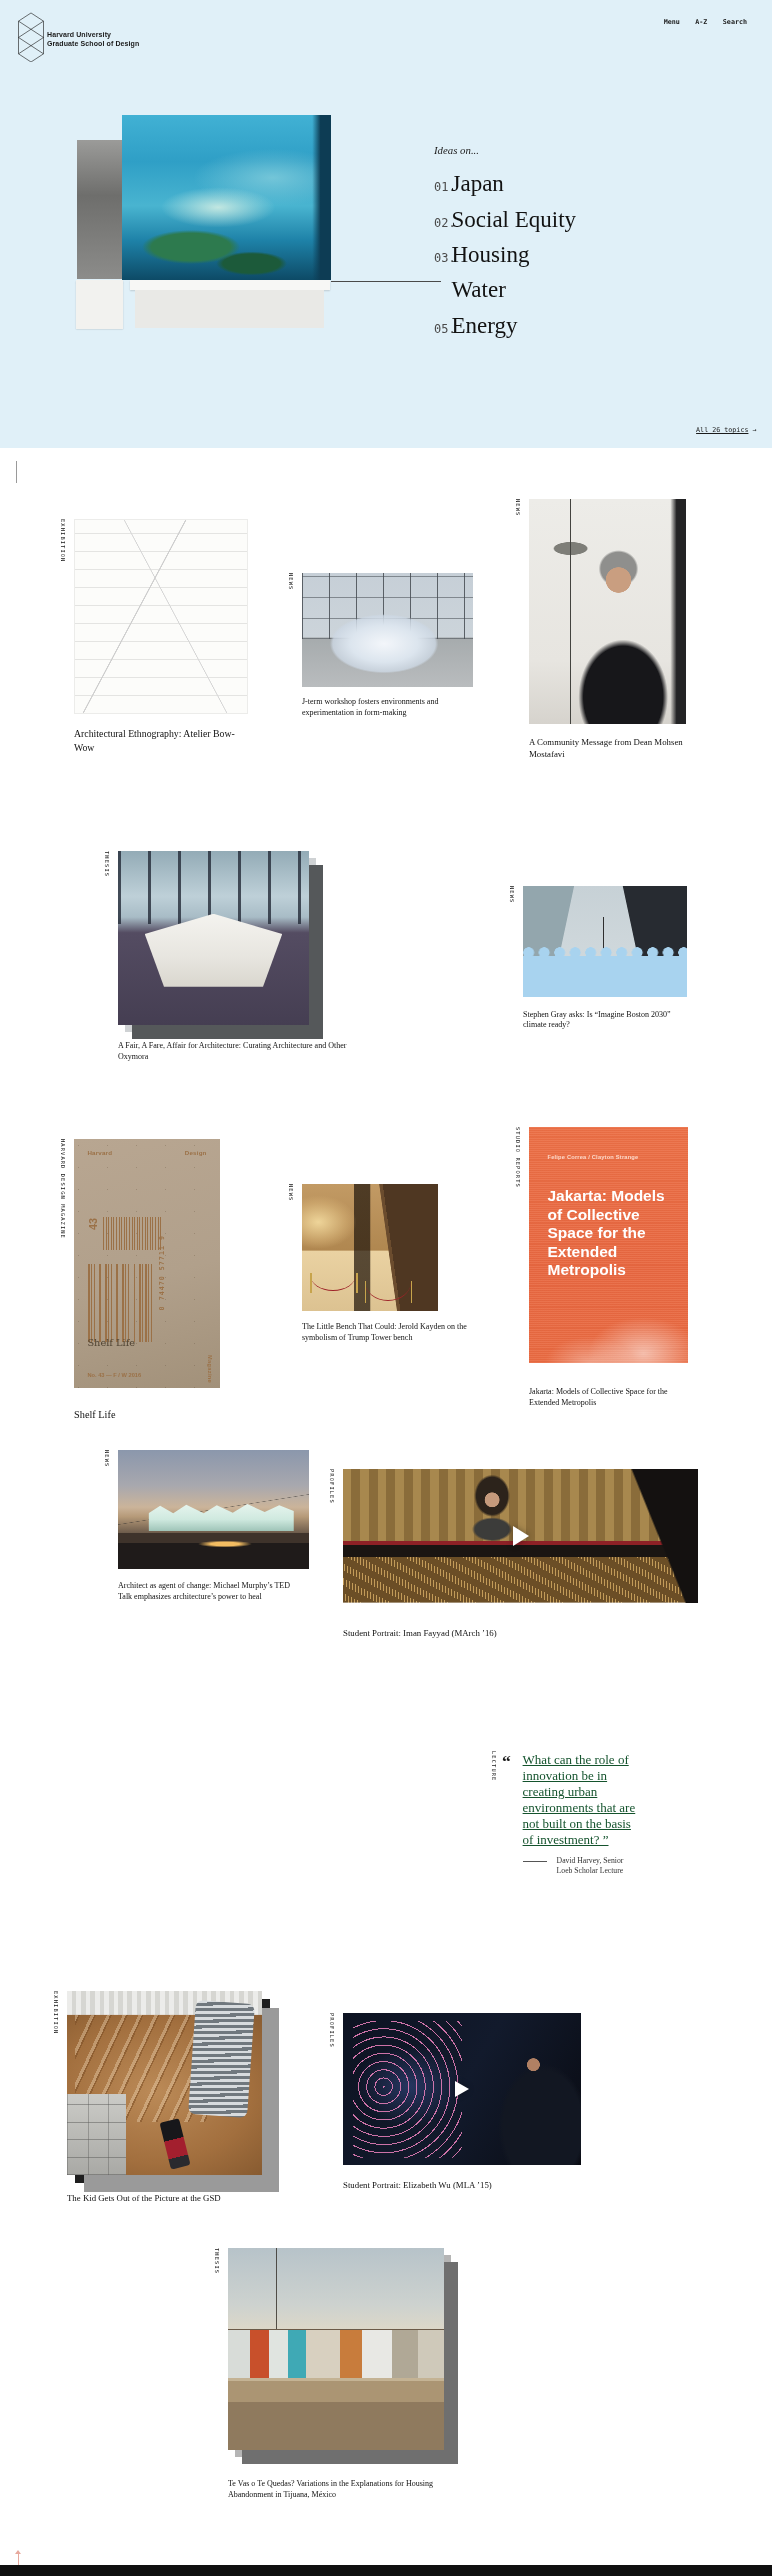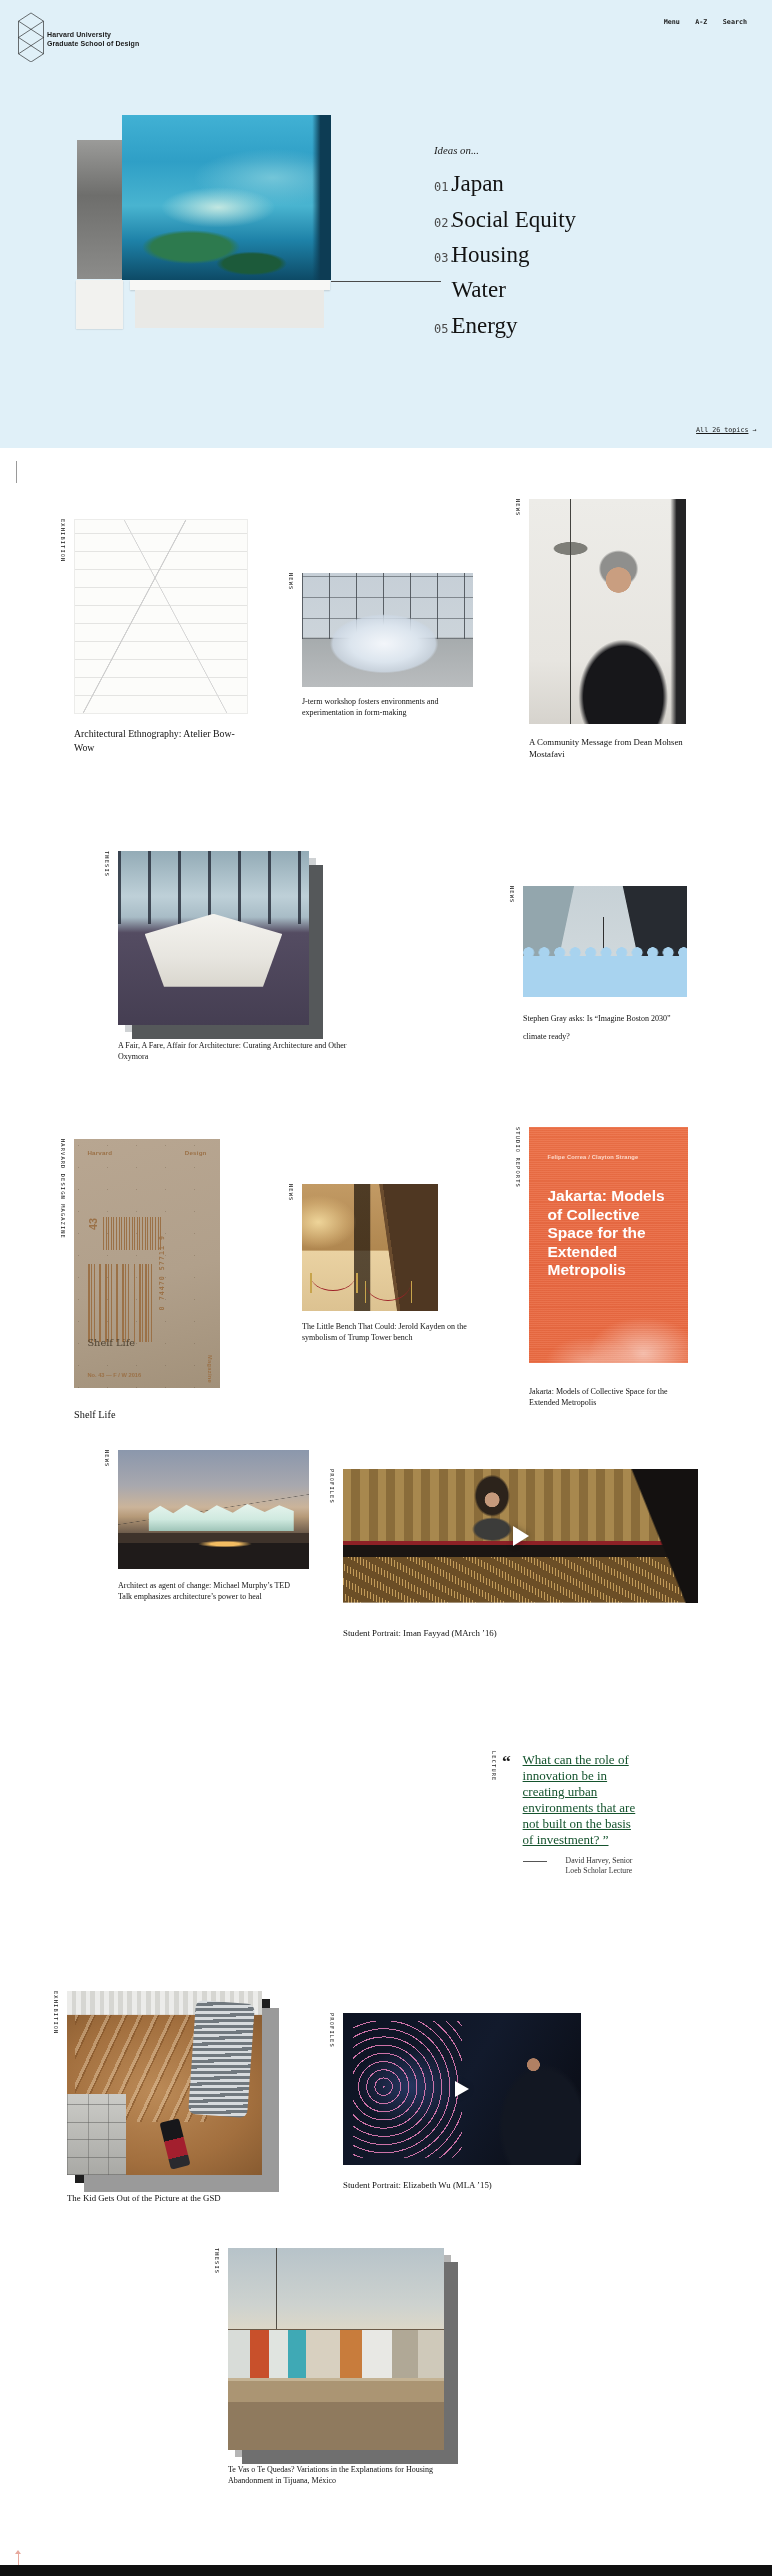--- a/index.html
+++ b/index.html
@@ -157,21 +157,21 @@
       linear-gradient(0deg,#8f7a5e 0 24%,#ab9573 24% 34%,#c4b394 34% 40%,rgba(0,0,0,0) 40%),
       linear-gradient(180deg,#b7c3c9 0%,#cdd2cf 28%,#e2dac6 45%,#d8d4c8 100%);
       background-size:100% 45%,auto,auto;background-repeat:no-repeat,no-repeat,no-repeat;background-position:top,bottom,top;}
   .iO::before{content:"";position:absolute;left:0;top:40%;width:100%;height:24%;border-top:1.5px solid #6b5a48;
       background:linear-gradient(90deg,#d8dcd8 0 10%,#c8502b 10% 19%,#e0e4e0 19% 28%,#3fa9b5 28% 36%,#d8d0c0 36% 52%,#c87c3c 52% 62%,#e8e8e4 62% 76%,#b0a896 76% 88%,#cfc9ba 88% 100%);}
 
   
   .quote{position:absolute;left:502px;top:1751px;width:216px;}
   .qmark{position:absolute;left:0;top:0;font-family:"Liberation Serif",serif;font-weight:700;font-size:17.5px;color:#191919;}
   .qtext{margin:1px 0 0 20.6px;width:113px;font-family:"Liberation Serif",serif;font-size:13px;line-height:16px;color:#14532d;text-decoration:underline;}
-  .qattr{margin:8.2px 0 0 20.6px;display:flex;gap:19px;}
+  .qattr{margin:8.2px 0 0 20.6px;display:flex;gap:10px;}
   .qdash{width:24px;height:0.5px;background:#555;margin-top:4.6px;flex:0 0 24px;}
   .qattr b{display:block;font-family:"Liberation Serif",serif;font-weight:400;font-size:7.7px;line-height:9.8px;color:#333;}
 
   
   .scrollmark{position:absolute;left:15.5px;top:461px;width:0.5px;height:21.6px;background:#9a9a9a;}
   .toTop{position:absolute;left:14.4px;top:2550px;width:8.2px;height:29px;cursor:pointer;}
   .toTop::before{content:"";position:absolute;left:3.6px;top:2.6px;width:1px;height:25px;background:#e7a99e;}
   .toTop::after{content:"";position:absolute;left:1px;top:0;border-left:3.1px solid transparent;border-right:3.1px solid transparent;border-bottom:4.1px solid #e7a99e;}
   .footer{position:absolute;left:0;top:2565px;width:773px;height:309px;background:#101010;}
 </style>
@@ -258,21 +258,21 @@
     <a class="cap" style="margin-top:16px;width:247px;font-size:8px;line-height:10.8px;">A Fair, A Fare, Affair for Architecture: Curating Architecture and Other Oxymora</a>
   </div>
 
   <div class="card" style="left:523px;top:886px;width:164px;">
     <span class="cat">NEWS</span>
     <div class="cimg iE" style="height:111px;">
       <i class="pole"></i>
       <i class="waves"></i>
       <i class="flood"></i>
     </div>
-    <a class="cap" style="margin-top:13.4px;width:155px;font-size:8px;line-height:18px;">Stephen Gray asks: Is “Imagine Boston 2030” climate ready?</a>
+    <a class="cap" style="margin-top:13.4px;width:155px;font-size:8px;line-height:10px;">Stephen Gray asks: Is “Imagine Boston 2030” climate ready?</a>
   </div>
 
   <div class="card" style="left:74px;top:1139px;width:146px;">
     <span class="cat">HARVARD DESIGN MAGAZINE</span>
     <div class="cimg iF" style="height:249px;">
       <span class="mag-small" style="left:13.4px;top:10.3px;">Harvard</span>
       <span class="mag-small" style="right:13.4px;top:10.3px;">Design</span>
       <div class="barcode">
         <span class="mag-issue">43</span>
         <span class="mag-digits">0 74470 57711 9</span>
@@ -353,21 +353,21 @@
       <span class="play" style="border-left-width:14.4px;border-top-width:8.8px;border-bottom-width:8.8px;"></span>
     </div>
     <a class="cap" style="margin-top:14.4px;width:237px;font-size:8.8px;line-height:12px;">Student Portrait: Elizabeth Wu (MLA ’15)</a>
   </div>
 
   <div class="card" style="left:228px;top:2248px;width:216px;">
     <span class="cat">THESIS</span>
     <i class="st" style="left:7.2px;top:7.2px;width:216px;height:202px;background:#b5b5b5;"></i>
     <i class="st" style="left:14.4px;top:14.4px;width:216px;height:202px;background:#6f6f6f;"></i>
     <div class="cimg iO" style="height:202px;"></div>
-    <a class="cap" style="margin-top:15px;width:222px;font-size:8px;line-height:10.8px;">Te Vas o Te Quedas? Variations in the Explanations for Housing Abandonment in Tijuana, México</a>
+    <a class="cap" style="margin-top:29px;width:222px;font-size:8px;line-height:10.8px;">Te Vas o Te Quedas? Variations in the Explanations for Housing Abandonment in Tijuana, México</a>
   </div>
 
   <a class="toTop"></a>
 
   <div class="footer">
     
 
     
 
     

